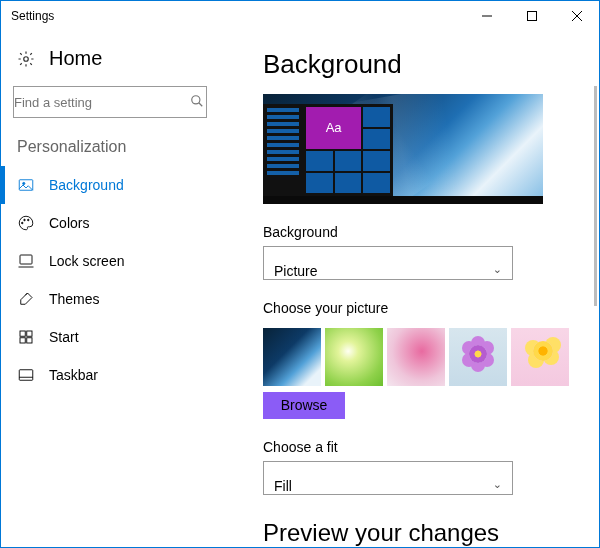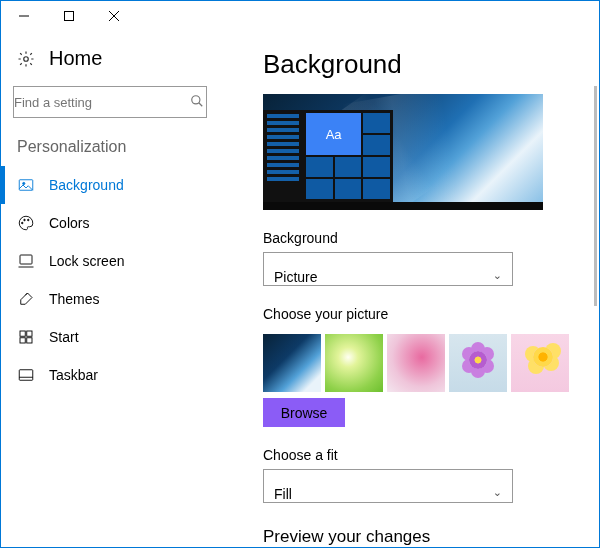--- a/index.html
+++ b/index.html
@@ -41,46 +41,47 @@
   .hero-bg { position: absolute; inset: 0; background: linear-gradient(135deg, #082238 0%, #0d3a66 30%, #1f6fb3 55%, #52a1d8 65%, #e9f3fa 80%, #7fbbe4 100%); }
   .hero-rays::before, .hero-rays::after { content: ""; position: absolute; left: 35%; top: 0; bottom: 0; width: 2px; background: rgba(255,255,255,0.25); transform-origin: bottom center; }
   .hero-rays::before { transform: rotate(-35deg); width: 80px; background: linear-gradient(90deg, transparent, rgba(255,255,255,0.15), transparent); }
   .hero-rays::after  { transform: rotate(-10deg); width: 100px; background: linear-gradient(90deg, transparent, rgba(255,255,255,0.12), transparent); }
   .taskbar-mini { position: absolute; left: 0; right: 0; bottom: 0; height: 8px; background: #0a0a0a; }
   .startmenu-mini { position: absolute; left: 0; bottom: 8px; width: 130px; height: 92px; background: #111; display: flex; }
   .sm-left { width: 40px; padding: 4px; display: flex; flex-direction: column; gap: 3px; }
   .sm-left div { height: 4px; background: #1460a8; }
   .sm-right { flex: 1; display: grid; grid-template-columns: repeat(3, 1fr); grid-auto-rows: 20px; gap: 2px; padding: 3px; }
   .sm-right div { background: #0f5aa3; }
-  .sm-right .big { grid-column: span 2; grid-row: span 2; display: flex; align-items: center; justify-content: center; color: #fff; font-size: 13px; background: #3b82f6; }
+  .sm-right .big { grid-column: span 2; grid-row: span 2; display: flex; align-items: center; justify-content: center; color: #fff; font-size: 13px; background: #a21caf; }
 
   .field-label { font-size: 14px; margin-top: 20px; margin-bottom: 6px; }
   .select-box { width: 250px; height: 32px; border: 1px solid #999; display: flex; align-items: flex-start; padding: 16px 10px; justify-content: space-between; font-size: 14px; background: #fff; cursor: default; }
   .select-box .chev { font-size: 11px; color: #555; }
 
   .thumb-row { display: flex; gap: 4px; margin-top: 6px; }
   .thumb { width: 58px; height: 58px; cursor: default; }
   .thumb.hero { background: linear-gradient(135deg,#082238 0%,#0d3a66 40%,#52a1d8 65%,#e9f3fa 85%); }
   .thumb.green { background: radial-gradient(circle at 40% 40%, #fffff2 0%, #e2f49a 20%, #8fd14a 70%, #6cbf2e 100%); }
   .thumb.pinkleaf { background: radial-gradient(circle at 60% 40%, #e86aa0 0%, #efc5da 60%, #f4e6ef 100%); }
   .thumb.purpleflower { position: relative; background: linear-gradient(#d7e6ee,#c6dbe8); }
   .thumb.purpleflower::after { content:""; position:absolute; left:50%; top:45%; width:18px; height:18px; background: radial-gradient(circle,#ffd94a 0 25%, #b65ccf 30% 100%); border-radius:50%; transform: translate(-50%,-50%); box-shadow: -9px -6px 0 -2px #c97fe0, 9px -6px 0 -2px #c97fe0, -9px 6px 0 -2px #c97fe0, 9px 6px 0 -2px #c97fe0, 0 -11px 0 -2px #c97fe0, 0 11px 0 -2px #c97fe0; }
   .thumb.yellowflower { position: relative; background: linear-gradient(#f8d6e7,#f4c9e0); }
   .thumb.yellowflower::after { content:""; position:absolute; left:55%; top:40%; width:20px; height:20px; background: radial-gradient(circle,#ffb300 0 30%, #ffd94a 35% 100%); border-radius:50%; transform: translate(-50%,-50%); box-shadow: -10px -3px 0 -2px #ffe066, 8px 6px 0 -2px #ffe066, -7px 9px 0 -2px #ffe066, 10px -6px 0 -2px #ffe066; }
 
   .browse-btn { width: 82px; height: 30px; background: #8b5cf6; border: none; font-size: 14px; margin-top: 6px; cursor: default; }
 
-  .preview-heading { font-weight: 400; font-size: 17px; margin-top: 24px; }
+  .preview-heading { font-weight: 400; font-size: 24px; margin-top: 24px; }
 
   .scrollbar { position: absolute; right: 2px; top: 85px; width: 3px; height: 220px; background: #bdbdbd; }
 </style>
 </head>
 <body>
 
 <div class="titlebar">
+  <div class="titlebar-label">Settings</div>
   <div class="win-controls">
     <div class="win-btn">
         <svg width="10" height="10">
           <line x1="0" y1="5" x2="10" y2="5"></line>
         </svg>
       </div>
     <div class="win-btn">
         <svg width="10" height="10">
           <rect x="0.5" y="0.5" width="9" height="9"></rect>
         </svg>

